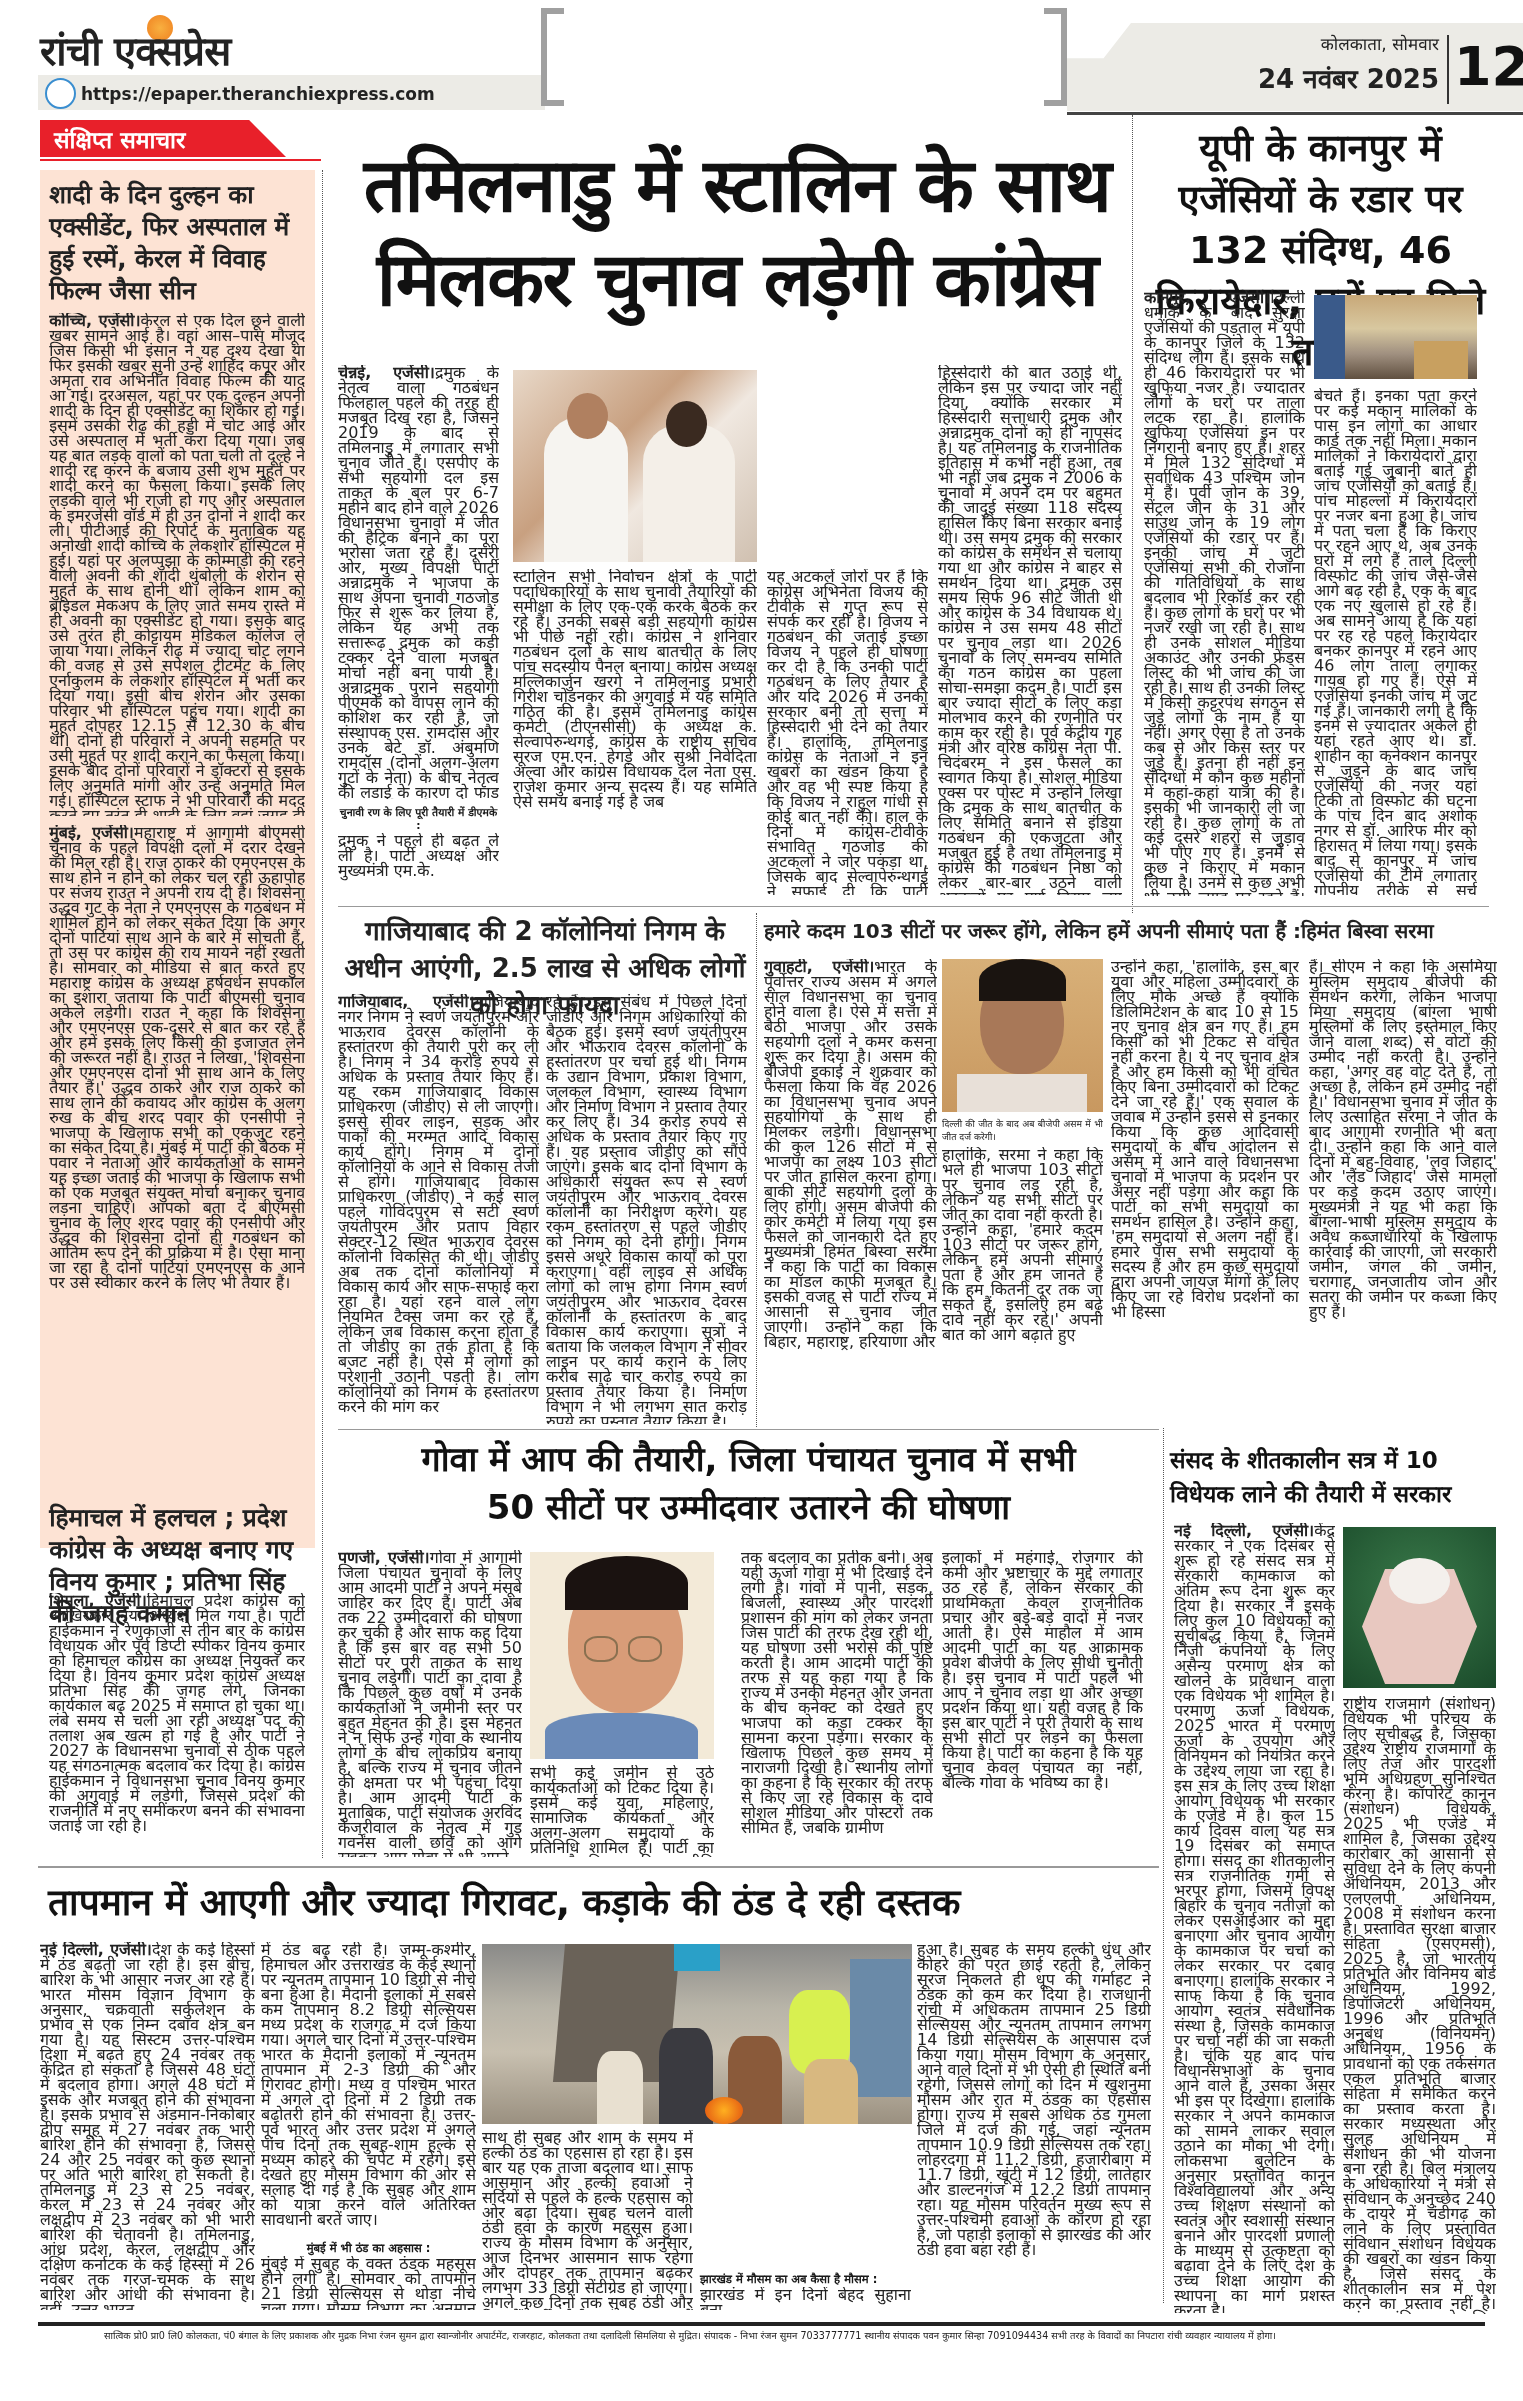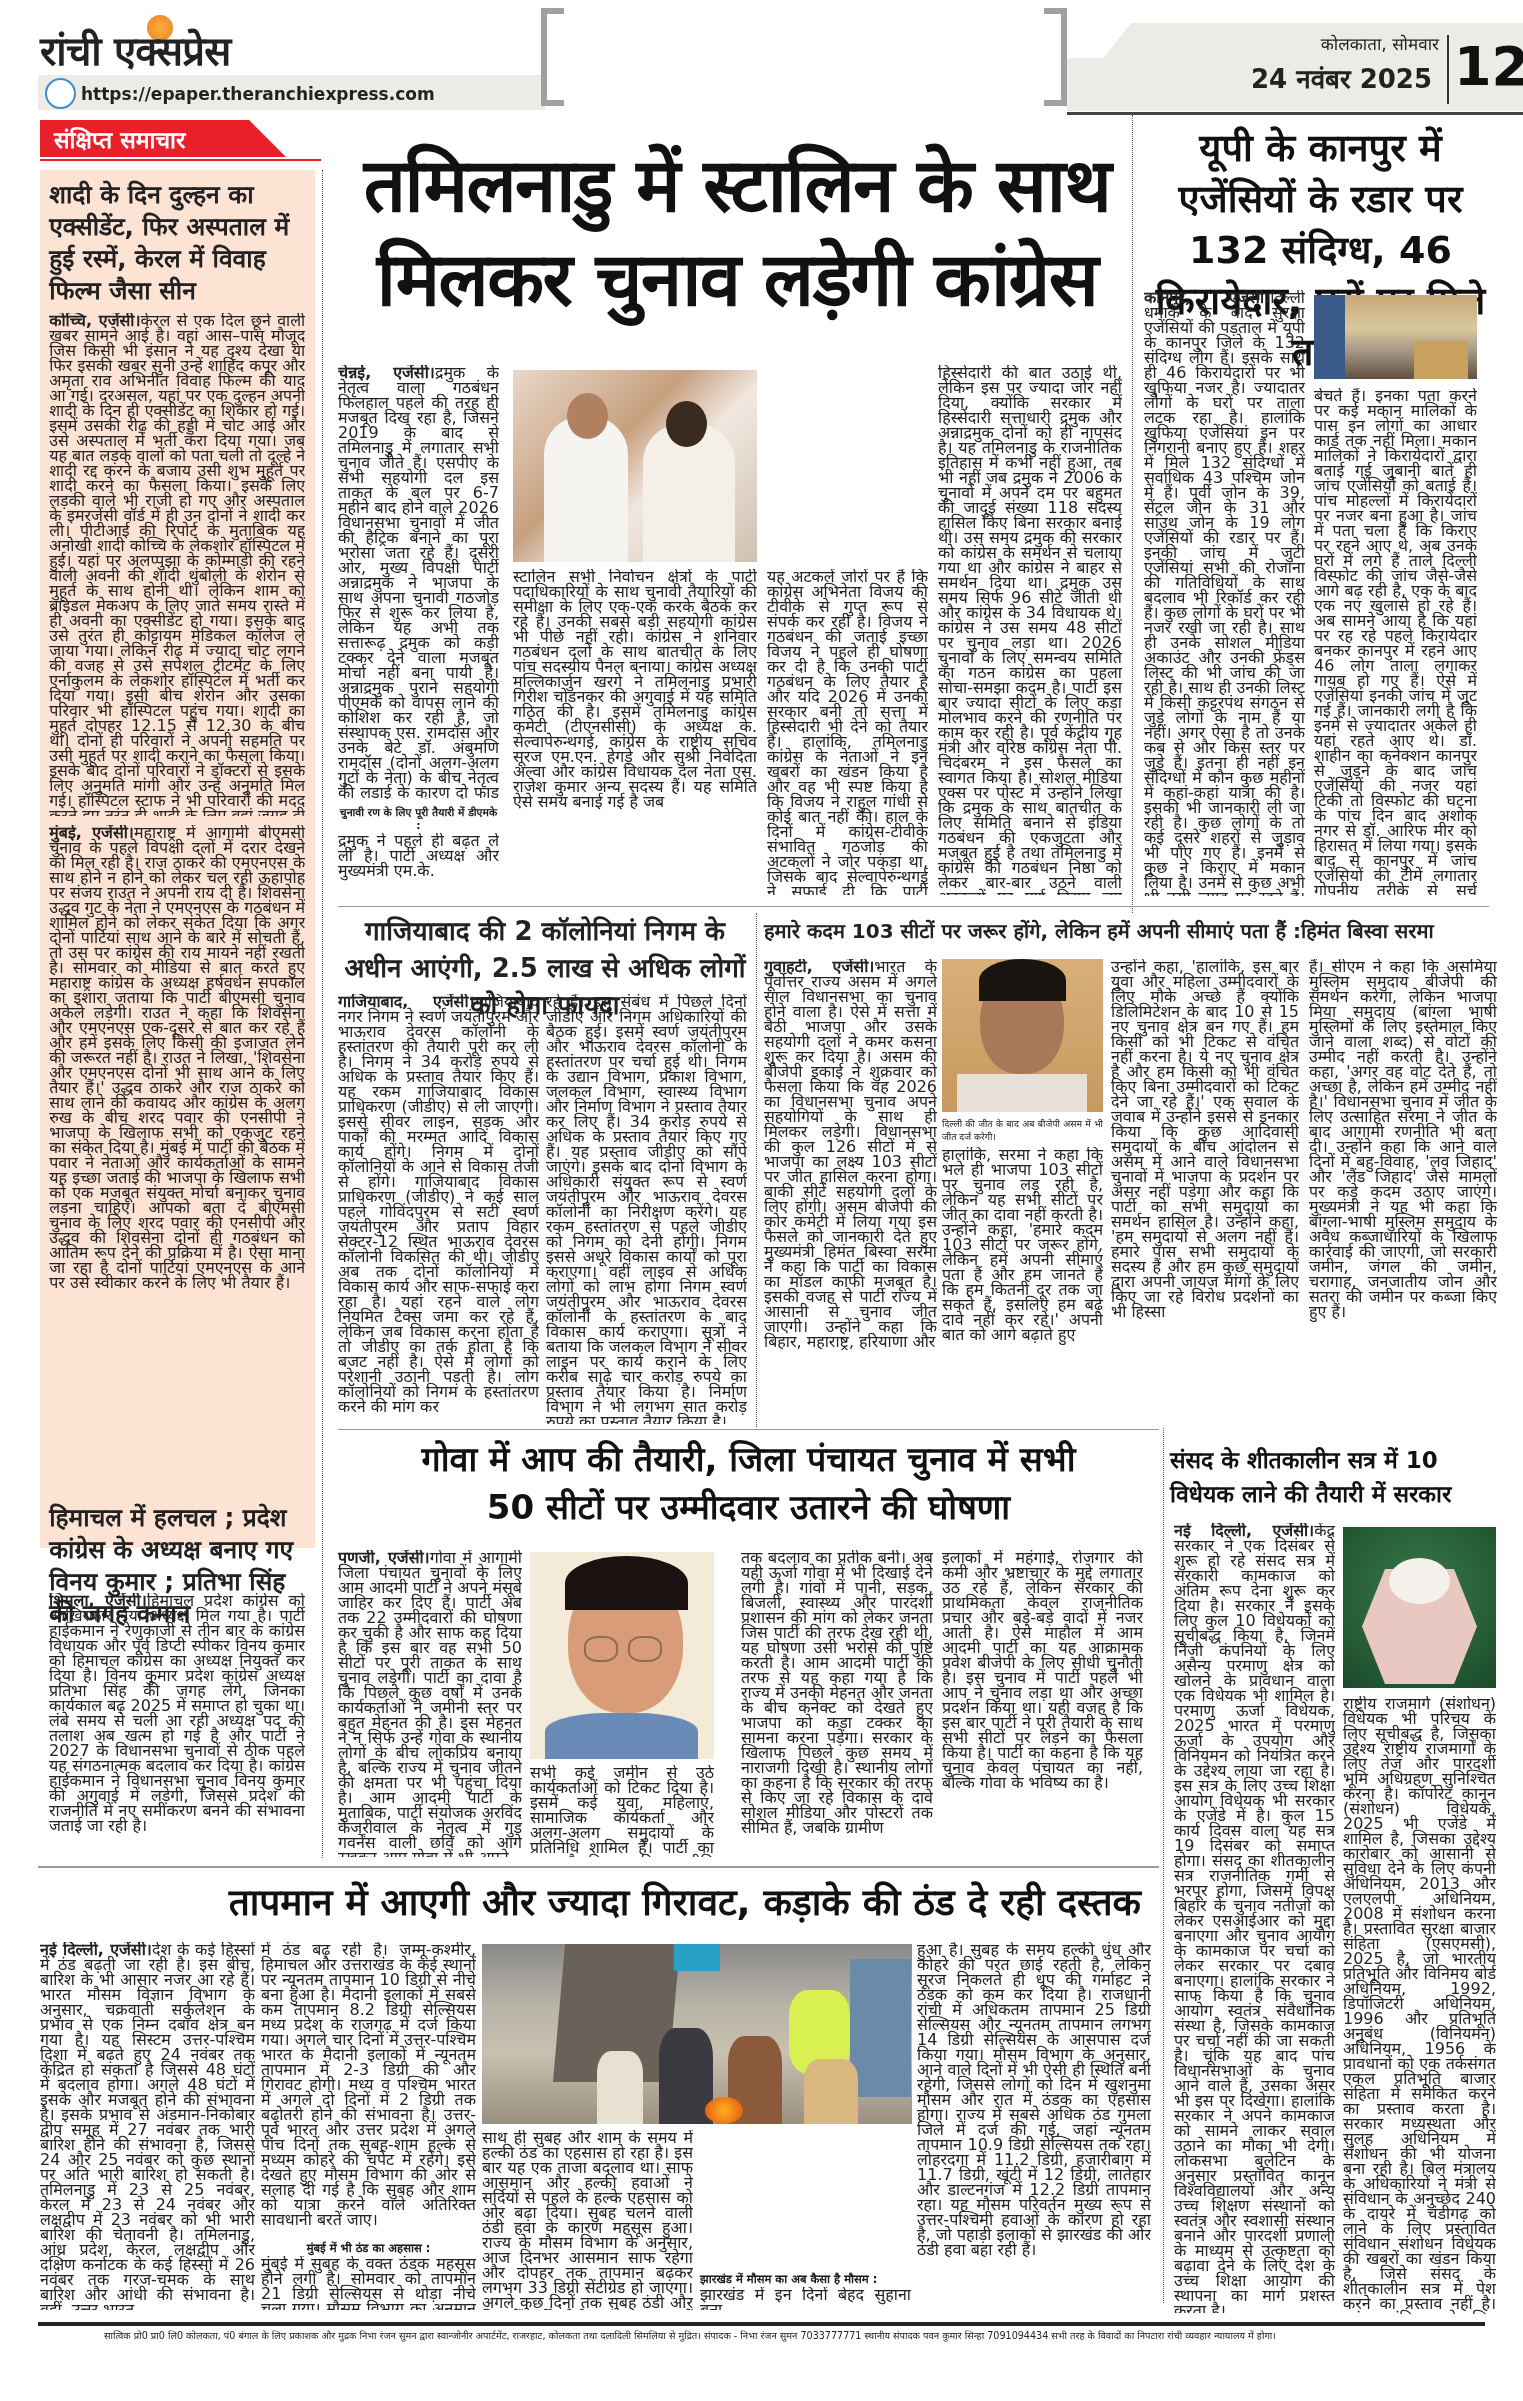--- a/index.html
+++ b/index.html
@@ -11,21 +11,21 @@
 .urlbar{position:absolute;left:38px;top:75px;width:507px;height:35px;background:#ecebe6}
 .url-icon{position:absolute;left:45px;top:78px;width:31px;height:31px;border-radius:50%;border:2.3px solid #3a8ed0;background:#fff}
 .url-text{position:absolute;left:81px;top:84px;font-size:17px;font-weight:bold;color:#222}
 .bracket-l{position:absolute;left:541px;top:7.7px;width:23px;height:98px;border:6.1px solid #a0a0a0;border-right:none}
 .bracket-r{position:absolute;left:1044px;top:7.7px;width:23px;height:98px;border:6.1px solid #a0a0a0;border-left:none}
 .sec-title{position:absolute;left:583px;top:31px;width:430px;text-align:center;font-size:48px;font-weight:bold;color:#222}
 .sec-title .blue{color:#1e9ae0}
 .date-panel{position:absolute;left:1067px;top:23px;width:457px;height:88px;background:#ecebe6;clip-path:polygon(14% 0,100% 0,100% 100%,0 100%,0 40%,8% 40%)}
 .date-panel-line{position:absolute;left:1067px;top:112px;width:457px;height:3.1px;background:#444}
 .date-city{position:absolute;left:1270px;top:32px;font-size:17px;color:#222;text-align:right;width:169px}
-.date-val{position:absolute;left:1251px;top:60px;font-size:26px;font-weight:bold;color:#222;text-align:left;width:188px}
+.date-val{position:absolute;left:1251px;top:60px;font-size:26px;font-weight:bold;color:#222;text-align:right;width:188px}
 .date-div{position:absolute;left:1447px;top:35px;width:1.5px;height:69px;background:#333}
 .page-num{position:absolute;left:1454px;top:35px;font-size:54px;font-weight:bold;color:#111}
 .brief-tag{position:absolute;left:40px;top:120px;width:246px;height:37px;background:#e8202a;clip-path:polygon(0 0,85% 0,100% 100%,0 100%)}
 .brief-tag span{position:absolute;left:14px;top:3.1px;font-size:23px;color:#fff;font-weight:bold}
 .brief-line{position:absolute;left:40px;top:159px;width:281px;height:2.3px;background:#e8202a}
 .brief-box{position:absolute;left:40px;top:170px;width:275px;height:1378px;background:#fde3d4}
 .vdots{position:absolute;border-left:1.5px dotted #555}
 .hline{position:absolute;height:1.5px;background:#333}
 .col-text{font-size:16px;line-height:15px;text-align:justify;color:#222;overflow:hidden}
 .col-text b{font-weight:bold}
@@ -140,21 +140,21 @@
 <div class="abs" style="left:1170px;top:1443px;width:338px;font-size:23px;line-height:34px;font-weight:bold;color:#111">संसद के शीतकालीन सत्र में 10 विधेयक लाने की तैयारी में सरकार</div>
 <div class="abs col-text" style="left:1174px;top:1523px;width:161px;height:790px"><b>नई दिल्ली, एजेंसी।</b><span>केंद्र सरकार ने एक दिसंबर से शुरू हो रहे संसद सत्र में सरकारी कामकाज को अंतिम रूप देना शुरू कर दिया है। सरकार ने इसके लिए कुल 10 विधेयकों को सूचीबद्ध किया है, जिनमें निजी कंपनियों के लिए असैन्य परमाणु क्षेत्र को खोलने के प्रावधान वाला एक विधेयक भी शामिल है। परमाणु ऊर्जा विधेयक, 2025 भारत में परमाणु ऊर्जा के उपयोग और विनियमन को नियंत्रित करने के उद्देश्य लाया जा रहा है। इस सत्र के लिए उच्च शिक्षा आयोग विधेयक भी सरकार के एजेंडे में है। कुल 15 कार्य दिवस वाला यह सत्र 19 दिसंबर को समाप्त होगा। संसद का शीतकालीन सत्र राजनीतिक गर्मी से भरपूर होगा, जिसमें विपक्ष बिहार के चुनाव नतीजों को लेकर एसआईआर को मुद्दा बनाएगा और चुनाव आयोग के कामकाज पर चर्चा को लेकर सरकार पर दबाव बनाएगा। हालांकि सरकार ने साफ किया है कि चुनाव आयोग स्वतंत्र संवैधानिक संस्था है, जिसके कामकाज पर चर्चा नहीं की जा सकती है। चूंकि यह बाद पांच विधानसभाओं के चुनाव आने वाले हैं, उसका असर भी इस पर दिखेगा। हालांकि सरकार ने अपने कामकाज को सामने लाकर सवाल उठाने का मौका भी देगी। लोकसभा बुलेटिन के अनुसार प्रस्तावित कानून विश्वविद्यालयों और अन्य उच्च शिक्षण संस्थानों को स्वतंत्र और स्वशासी संस्थान बनाने और पारदर्शी प्रणाली के माध्यम से उत्कृष्टता को बढ़ावा देने के लिए देश के उच्च शिक्षा आयोग की स्थापना का मार्ग प्रशस्त करता है।</span></div>
 <div class="photo" style="left:1343px;top:1527px;width:153px;height:161px;background:radial-gradient(circle at 50% 40%,#3a7a4a,#1a4a2a)">
   <div class="abs" style="left:19px;top:42px;width:115px;height:115px;background:#e8c8c0;clip-path:polygon(20% 0,80% 0,100% 50%,80% 100%,20% 100%,0 50%)"></div>
   <div class="abs" style="left:46px;top:31px;width:61px;height:46px;border-radius:50%;background:#f4f0ec"></div>
 </div>
 <div class="abs col-text" style="left:1343px;top:1696px;width:153px;height:618px">राष्ट्रीय राजमार्ग (संशोधन) विधेयक भी परिचय के लिए सूचीबद्ध है, जिसका उद्देश्य राष्ट्रीय राजमार्गों के लिए तेज और पारदर्शी भूमि अधिग्रहण सुनिश्चित करना है। कॉर्पोरेट कानून (संशोधन) विधेयक, 2025 भी एजेंडे में शामिल है, जिसका उद्देश्य कारोबार को आसानी से सुविधा देने के लिए कंपनी अधिनियम, 2013 और एलएलपी अधिनियम, 2008 में संशोधन करना है। प्रस्तावित सुरक्षा बाजार संहिता (एसएमसी), 2025 है, जो भारतीय प्रतिभूति और विनिमय बोर्ड अधिनियम, 1992, डिपॉजिटरी अधिनियम, 1996 और प्रतिभूति अनुबंध (विनियमन) अधिनियम, 1956 के प्रावधानों को एक तर्कसंगत एकल प्रतिभूति बाजार संहिता में समेकित करने का प्रस्ताव करता है। सरकार मध्यस्थता और सुलह अधिनियम में संशोधन की भी योजना बना रही है। बिल मंत्रालय के अधिकारियों ने मंत्री से संविधान के अनुच्छेद 240 के दायरे में चंडीगढ़ को लाने के लिए प्रस्तावित संविधान संशोधन विधेयक की खबरों का खंडन किया है, जिसे संसद के शीतकालीन सत्र में पेश करने का प्रस्ताव नहीं है। नवंबर संविधान के लिए कोई प्रस्ताव इस सरकार का पेश नहीं।</div>
 
 <div class="hline" style="left:38px;top:1866px;width:1121px;height:1.5px;background:#999"></div>
 
-<div class="abs h-cold" style="left:28px;top:1880px;width:1113px;text-align:right">तापमान में आएगी और ज्यादा गिरावट, कड़ाके की ठंड दे रही दस्तक</div>
+<div class="abs h-cold" style="left:48px;top:1880px;width:1113px;text-align:left">तापमान में आएगी और ज्यादा गिरावट, कड़ाके की ठंड दे रही दस्तक</div>
 <div class="abs col-text" style="left:40px;top:1942px;width:215px;height:368px"><b>नई दिल्ली, एजेंसी।</b><span>देश के कई हिस्सों में ठंड बढ़ती जा रही है। इस बीच, बारिश के भी आसार नजर आ रहे हैं। भारत मौसम विज्ञान विभाग के अनुसार, चक्रवाती सर्कुलेशन के प्रभाव से एक निम्न दबाव क्षेत्र बन गया है। यह सिस्टम उत्तर-पश्चिम दिशा में बढ़ते हुए 24 नवंबर तक केंद्रित हो सकता है जिससे 48 घंटों में बदलाव होगा। अगले 48 घंटों में इसके और मजबूत होने की संभावना है। इसके प्रभाव से अंडमान-निकोबार द्वीप समूह में 27 नवंबर तक भारी बारिश होने की संभावना है, जिससे 24 और 25 नवंबर को कुछ स्थानों पर अति भारी बारिश हो सकती है। तमिलनाडु में 23 से 25 नवंबर, केरल में 23 से 24 नवंबर और लक्षद्वीप में 23 नवंबर को भी भारी बारिश की चेतावनी है। तमिलनाडु, आंध्र प्रदेश, केरल, लक्षद्वीप और दक्षिण कर्नाटक के कई हिस्सों में 26 नवंबर तक गरज-चमक के साथ बारिश और आंधी की संभावना है। वहीं, उत्तर भारत</span></div>
 <div class="abs col-text" style="left:261px;top:1942px;width:215px;height:292px">में ठंड बढ़ रही है। जम्मू-कश्मीर, हिमाचल और उत्तराखंड के कई स्थानों पर न्यूनतम तापमान 10 डिग्री से नीचे बना हुआ है। मैदानी इलाकों में सबसे कम तापमान 8.2 डिग्री सेल्सियस मध्य प्रदेश के राजगढ़ में दर्ज किया गया। अगले चार दिनों में उत्तर-पश्चिम भारत के मैदानी इलाकों में न्यूनतम तापमान में 2-3 डिग्री की और गिरावट होगी। मध्य व पश्चिम भारत में अगले दो दिनों में 2 डिग्री तक बढ़ोतरी होने की संभावना है। उत्तर-पूर्व भारत और उत्तर प्रदेश में अगले पांच दिनों तक सुबह-शाम हल्के से मध्यम कोहरे की चपेट में रहेंगे। इसे देखते हुए मौसम विभाग की ओर से सलाह दी गई है कि सुबह और शाम को यात्रा करने वाले अतिरिक्त सावधानी बरतें जाए।</div>
 <div class="abs sub-head" style="left:261px;top:2237px;width:215px">मुंबई में भी ठंड का अहसास :</div>
 <div class="abs col-text" style="left:261px;top:2256px;width:215px;height:54px">मुंबई में सुबह के वक्त ठंडक महसूस होने लगी है। सोमवार को तापमान 21 डिग्री सेल्सियस से थोड़ा नीचे चला गया। मौसम विभाग का अनुमान है कि आने वाले दिनों में ठंड और बढ़ेगी।</div>
 <div class="photo" style="left:482px;top:1944px;width:430px;height:180px;background:linear-gradient(180deg,#8a8a88 0%,#b8b4a8 35%,#c8c0b0 60%,#9a9080 100%)">
   <div class="abs" style="left:77px;top:0;width:115px;height:138px;background:#6a6258;transform:skewX(-5deg)"></div>
   <div class="abs" style="left:192px;top:0;width:46px;height:27px;background:#2aa0c8"></div>
   <div class="abs" style="left:307px;top:46px;width:61px;height:84px;background:#d8f050;border-radius:30%"></div>
   <div class="abs" style="left:368px;top:15.3px;width:61px;height:138px;background:#6a8aa8"></div>
   <div class="abs" style="left:115px;top:107px;width:46px;height:73px;background:#e8e0d0;border-radius:30% 30% 0 0"></div>

